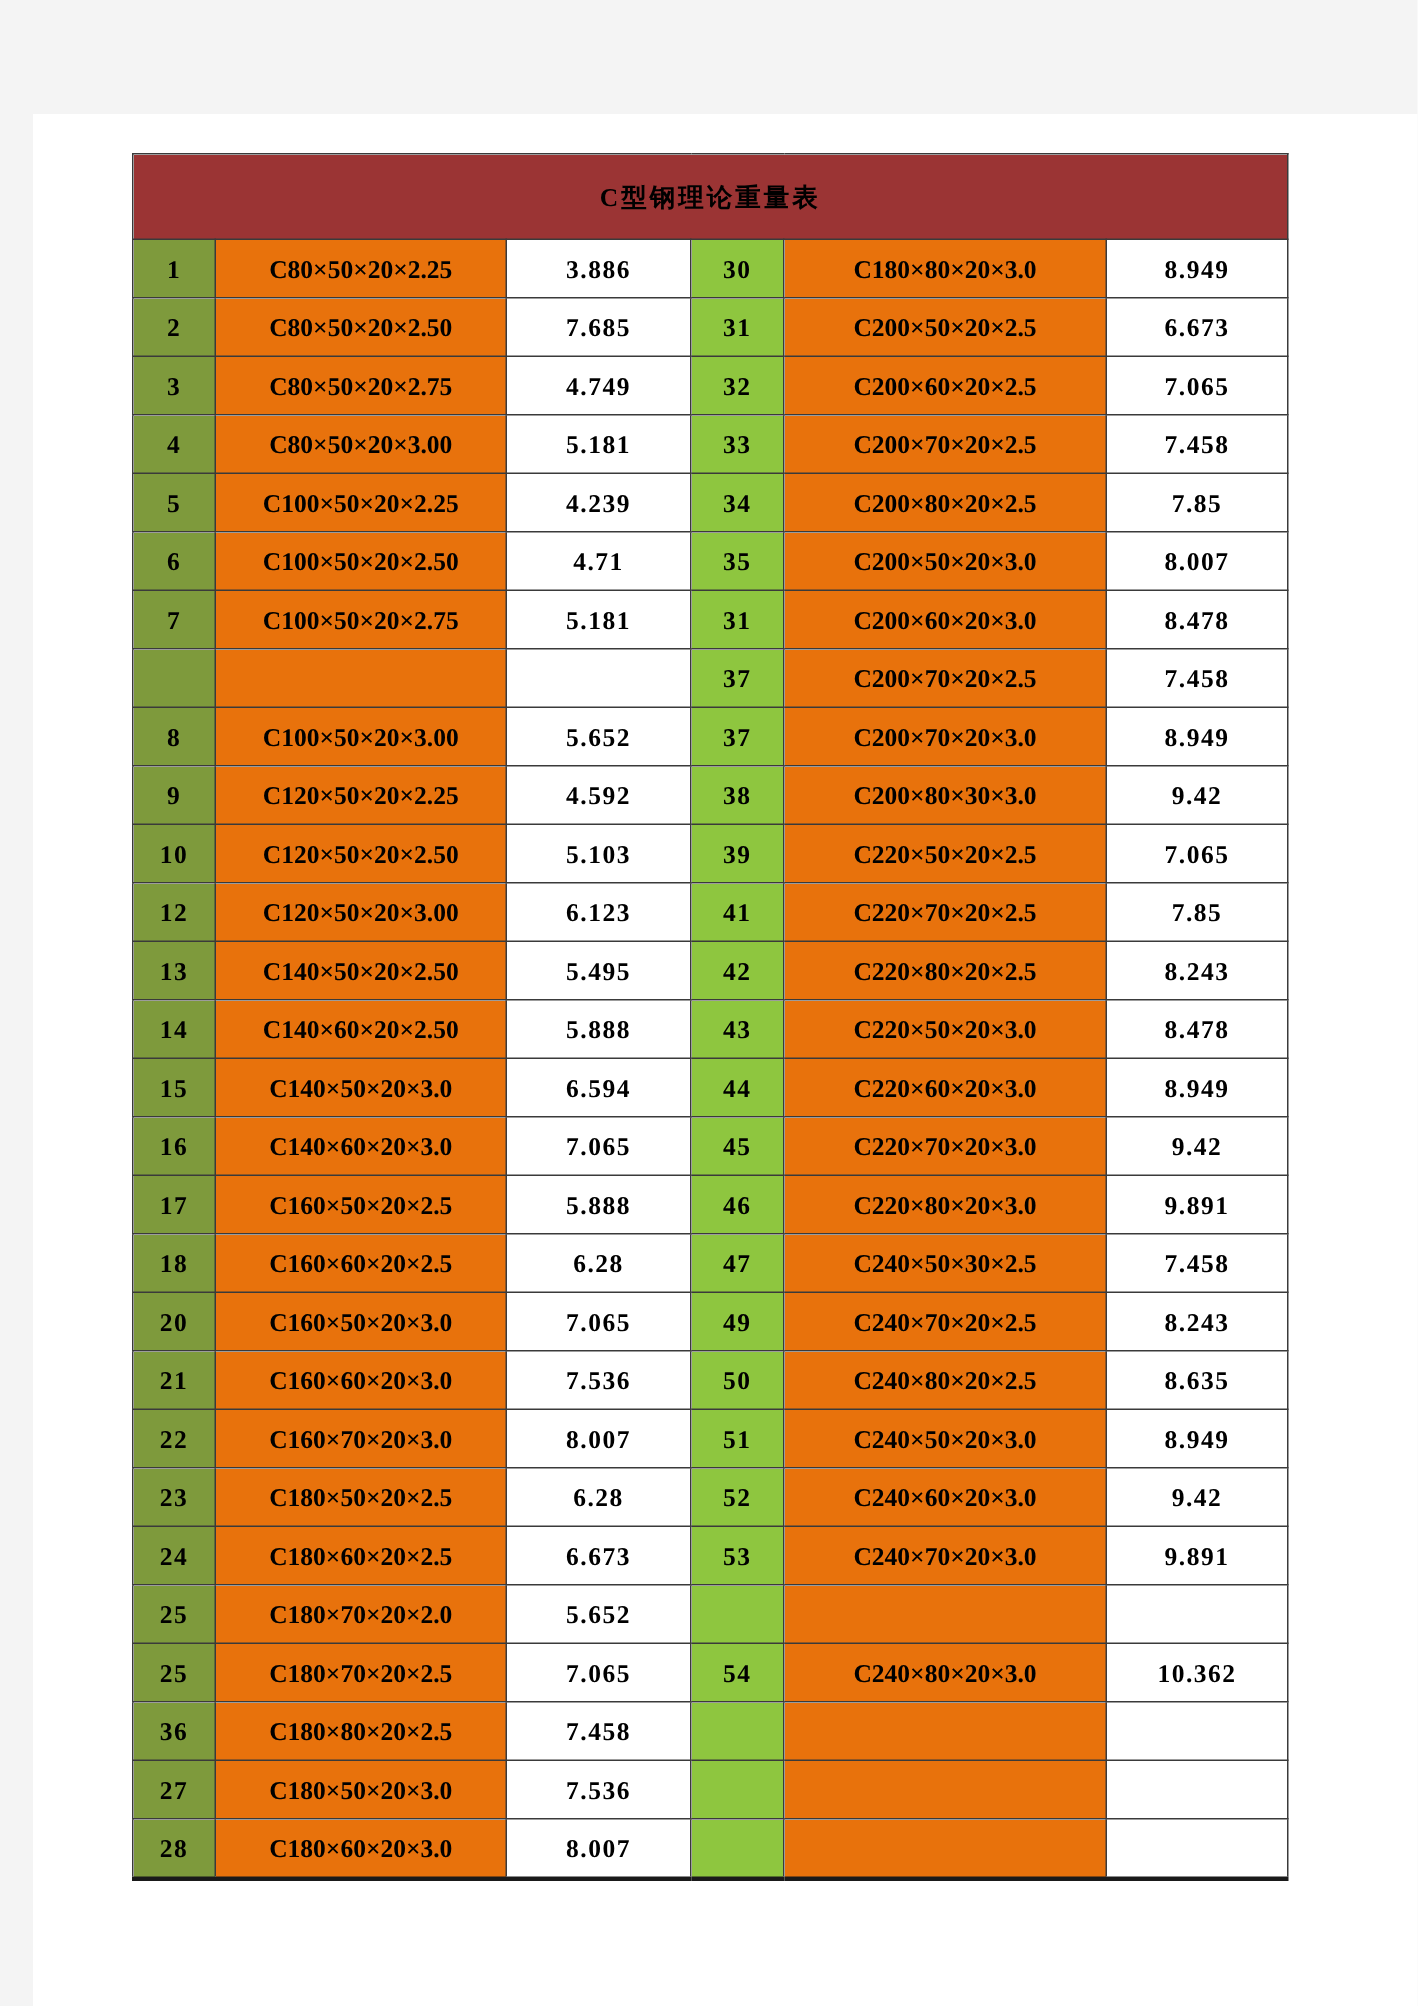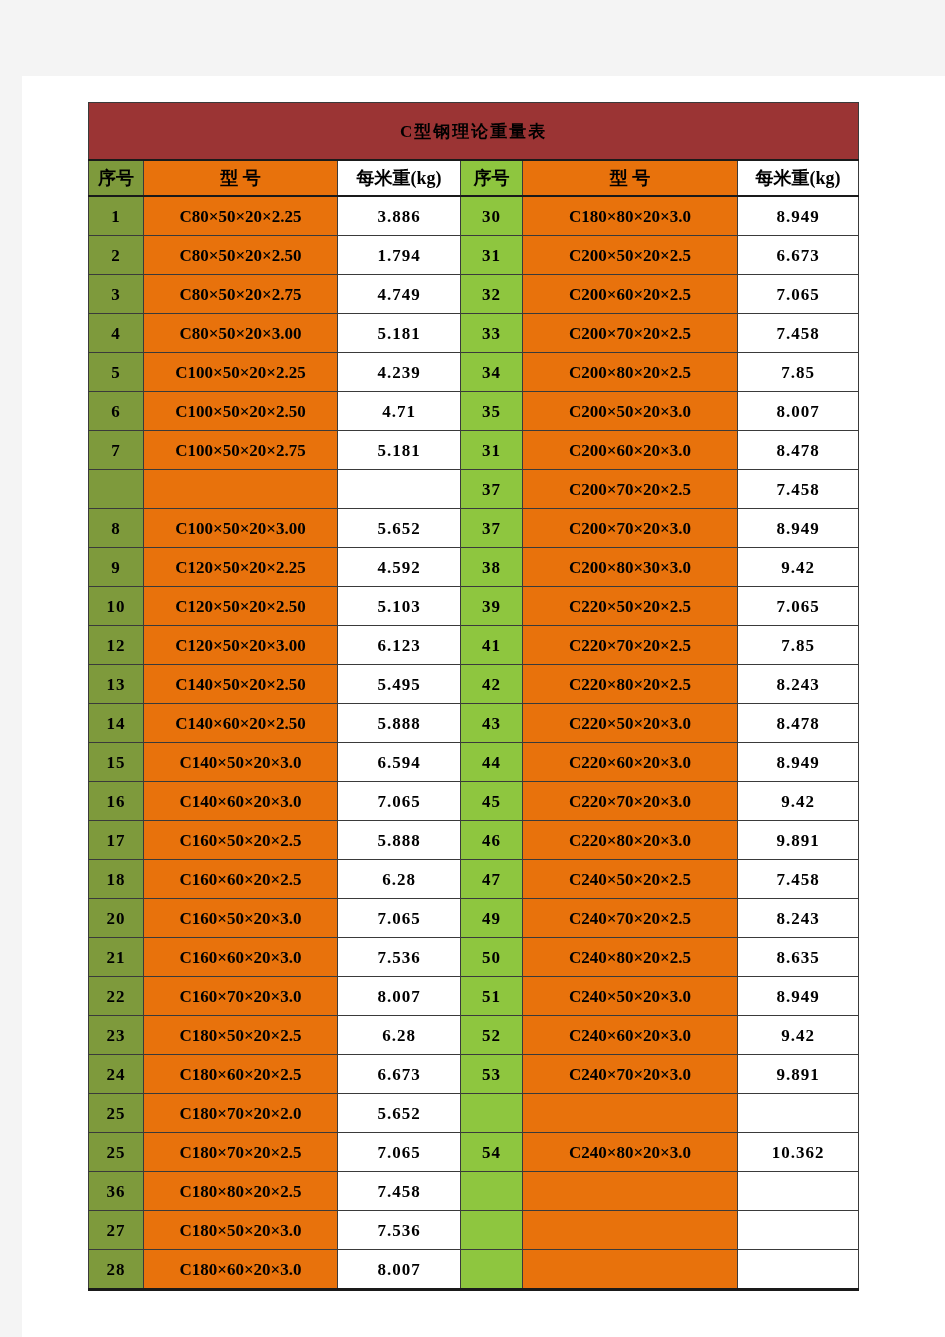--- a/index.html
+++ b/index.html
@@ -98,40 +98,32 @@
           <col class="c-mod1">
           <col class="c-wt1">
         <col class="c-no2">
           <col class="c-mod2">
           <col class="c-wt2">
       </colgroup>
       <tbody>
         <tr>
           <td class="title-cell" colspan="6">C型钢理论重量表</td>
         </tr>
-        <tr class="hdr">
-          <td class="h-olive sep-r">序号</td>
-          <td class="h-orange sep-r">型 号</td>
-          <td class="h-white sep-r">每米重(kg)</td>
-          <td class="h-green sep-r">序号</td>
-          <td class="h-orange sep-r">型 号</td>
-          <td class="h-white">每米重(kg)</td>
-        </tr>
       <tr class="row">
             <td class="b-olive sep-r cell-num">1</td>
             <td class="b-orange sep-r cell-model">C80×50×20×2.25</td>
             <td class="b-white sep-r cell-wt">3.886</td>
             <td class="b-green sep-r cell-num">30</td>
             <td class="b-orange sep-r cell-model">C180×80×20×3.0</td>
             <td class="b-white cell-wt">8.949</td>
           </tr>
           <tr class="row">
             <td class="b-olive sep-r cell-num">2</td>
             <td class="b-orange sep-r cell-model">C80×50×20×2.50</td>
-            <td class="b-white sep-r cell-wt">1.794</td>
+            <td class="b-white sep-r cell-wt">7.685</td>
             <td class="b-green sep-r cell-num">31</td>
             <td class="b-orange sep-r cell-model">C200×50×20×2.5</td>
             <td class="b-white cell-wt">6.673</td>
           </tr>
           <tr class="row">
             <td class="b-olive sep-r cell-num">3</td>
             <td class="b-orange sep-r cell-model">C80×50×20×2.75</td>
             <td class="b-white sep-r cell-wt">4.749</td>
             <td class="b-green sep-r cell-num">32</td>
             <td class="b-orange sep-r cell-model">C200×60×20×2.5</td>
@@ -247,21 +239,21 @@
             <td class="b-white sep-r cell-wt">5.888</td>
             <td class="b-green sep-r cell-num">46</td>
             <td class="b-orange sep-r cell-model">C220×80×20×3.0</td>
             <td class="b-white cell-wt">9.891</td>
           </tr>
           <tr class="row">
             <td class="b-olive sep-r cell-num">18</td>
             <td class="b-orange sep-r cell-model">C160×60×20×2.5</td>
             <td class="b-white sep-r cell-wt">6.28</td>
             <td class="b-green sep-r cell-num">47</td>
-            <td class="b-orange sep-r cell-model">C240×50×20×2.5</td>
+            <td class="b-orange sep-r cell-model">C240×50×30×2.5</td>
             <td class="b-white cell-wt">7.458</td>
           </tr>
           <tr class="row">
             <td class="b-olive sep-r cell-num">20</td>
             <td class="b-orange sep-r cell-model">C160×50×20×3.0</td>
             <td class="b-white sep-r cell-wt">7.065</td>
             <td class="b-green sep-r cell-num">49</td>
             <td class="b-orange sep-r cell-model">C240×70×20×2.5</td>
             <td class="b-white cell-wt">8.243</td>
           </tr>

